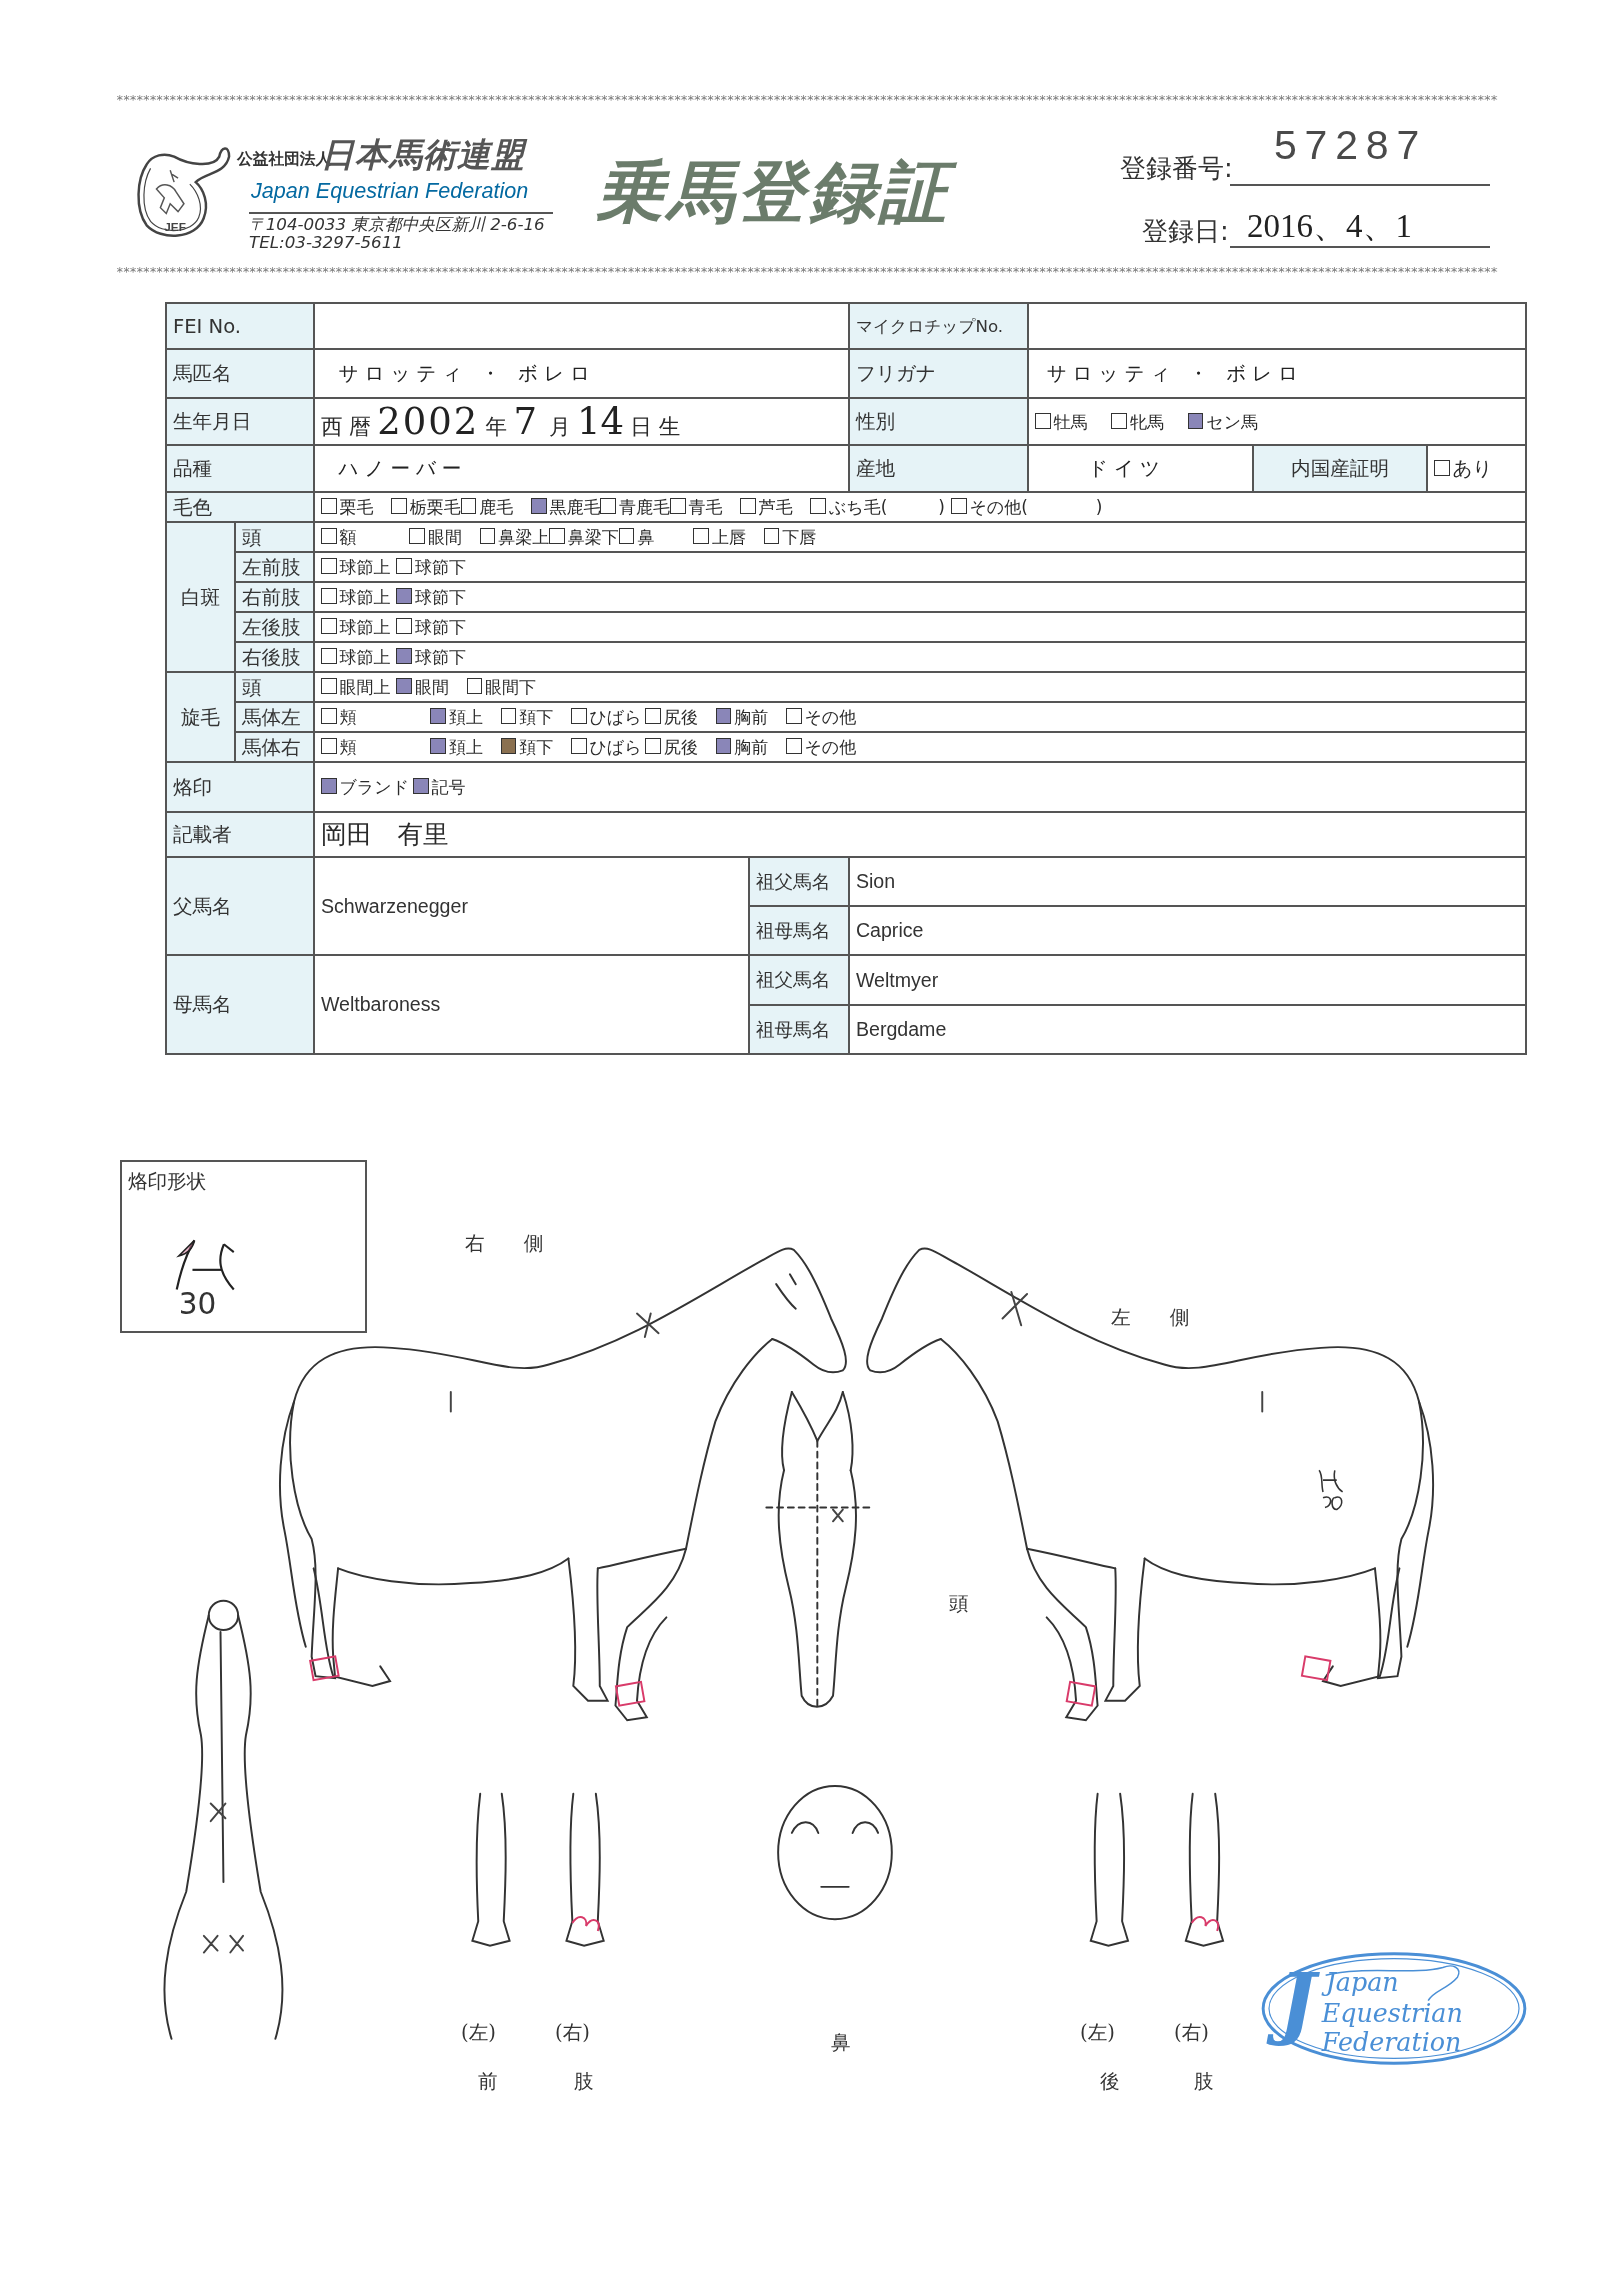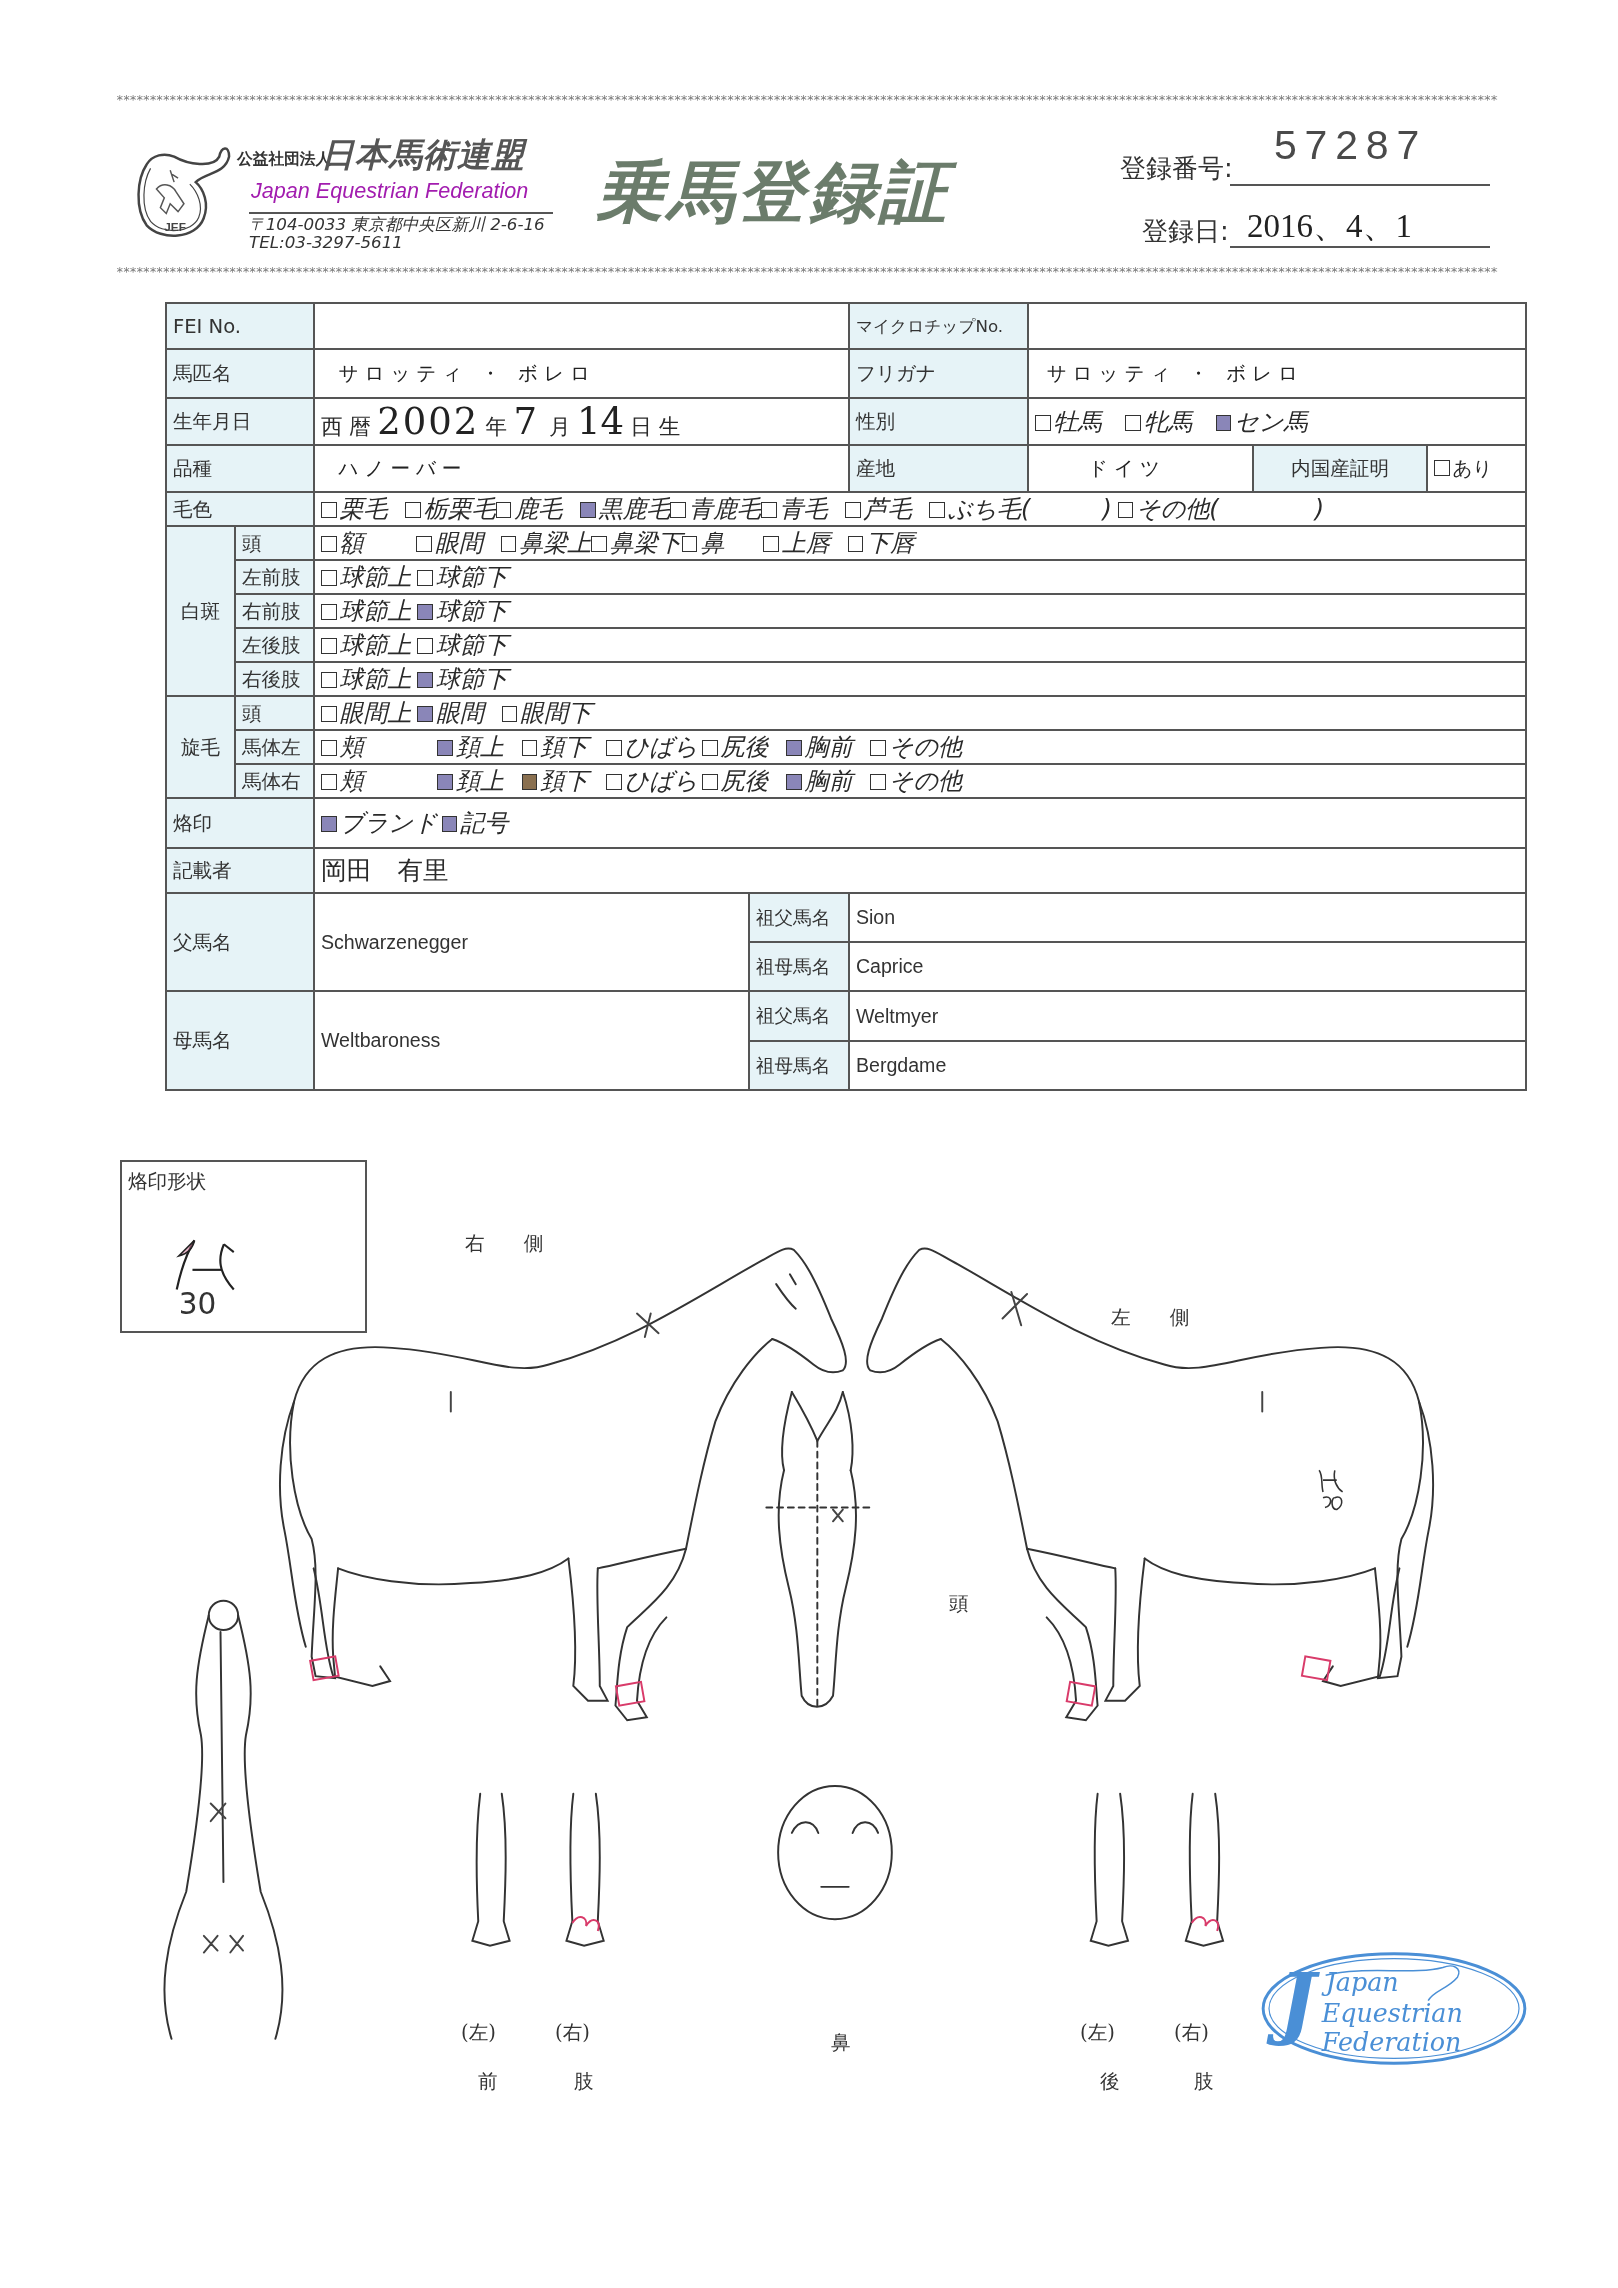--- a/index.html
+++ b/index.html
@@ -1,41 +1,41 @@
 <!DOCTYPE html>
 <html><head>
 <meta charset="utf-8">
 <style>
   html, body { margin:0; padding:0; background:#fff; }
   body { width:1618px; height:2289px; position:relative; font-family:"DejaVu Sans", sans-serif; color:#2a2a2a; overflow:hidden; }
   .stars { position:absolute; left:116px; width:1382px; height:9.8px; overflow:hidden; white-space:nowrap; font-family:"DejaVu Sans Mono", monospace; font-size:12.7px; line-height:9.8px; color:#777; letter-spacing:-1px; }
   .logo { position:absolute; left:127px; top:135px; width:108px; height:108px; }
   .org-jp-small { position:absolute; left:237px; top:149px; font-size:15.7px; color:#333; font-weight:bold; }
   .org-jp { position:absolute; left:321px; top:133px; font-size:33px; font-style:italic; font-weight:bold; color:#555; letter-spacing:1px; }
-  .org-en { position:absolute; left:251px; top:178px; font-size:21.6px; font-style:italic; color:#a21caf; font-family:"Liberation Sans", sans-serif; }
+  .org-en { position:absolute; left:251px; top:178px; font-size:21.6px; font-style:italic; color:#0369a1; font-family:"Liberation Sans", sans-serif; }
   .org-rule { position:absolute; left:249px; top:212px; width:304px; border-top:2px solid #555; }
   .org-addr { position:absolute; left:249px; top:216px; font-size:16.7px; font-style:italic; color:#333; line-height:17.6px; }
   .doc-title { position:absolute; left:596px; top:147px; font-size:67px; font-weight:bold; font-style:italic; color:#6b7c6b; letter-spacing:3.9px; }
   .reg-label { position:absolute; font-size:26px; color:#333; }
   .reg-val { position:absolute; font-size:41px; color:#4a4a4a; font-family:"Liberation Sans", sans-serif; letter-spacing:7.8px; }
   .reg-date { position:absolute; font-size:33px; color:#222; font-family:"Liberation Serif", serif; }
   .reg-line { position:absolute; border-top:2px solid #555; }
 
   table.form { position:absolute; left:165px; top:302px; width:1263px; border-collapse:collapse; table-layout:fixed; }
   table.form td { border:2px solid #555; padding:0 5.9px; font-size:19.6px; vertical-align:middle; white-space:nowrap; overflow:hidden; }
   td.lbl { background:#e6f3f7; color:#333; font-size:18.6px; }
   td.lbl-c { background:#e6f3f7; color:#333; font-size:18.6px; text-align:center; }
   td.val { background:#fff; }
   .hand { font-family:"DejaVu Serif", serif; font-size:37px; color:#222; letter-spacing:5.9px; }
   .printed { font-family:"Liberation Sans", sans-serif; font-size:27.4px; color:#333; }
   .printed-sm { font-family:"Liberation Sans", sans-serif; font-size:23.5px; color:#333; }
   .cb { display:inline-block; width:13.7px; height:13.7px; border:1.5px solid #333; margin-right:2.9px; vertical-align:-1px; background:#fff; }
   .cb.on { background:#8a86b8; }
   .cb.on.brown { background:#8a7050; }
-  .opt { display:inline-block; margin-right:17.6px; font-size:24px;font-style:italic; }
+  .opt { display:inline-block; margin-right:17.6px; font-size:17px; }
 
   .brand-box { position:absolute; left:120px; top:1160px; width:243px; height:169px; border:2px solid #555; }
   .brand-box .ttl { position:absolute; left:5.9px; top:5.9px; font-size:19.6px; color:#333; }
   .brand-box svg { position:absolute; left:39px; top:39px; }
 
   .diagram { position:absolute; left:0; top:0; width:1618px; height:2289px; pointer-events:none; }
   .dlabel { position:absolute; font-size:19.6px; color:#333; font-family:"DejaVu Serif", serif; }
 
   .stamp { position:absolute; left:1257px; top:1946px; width:274px; height:125px; }
 </style>

